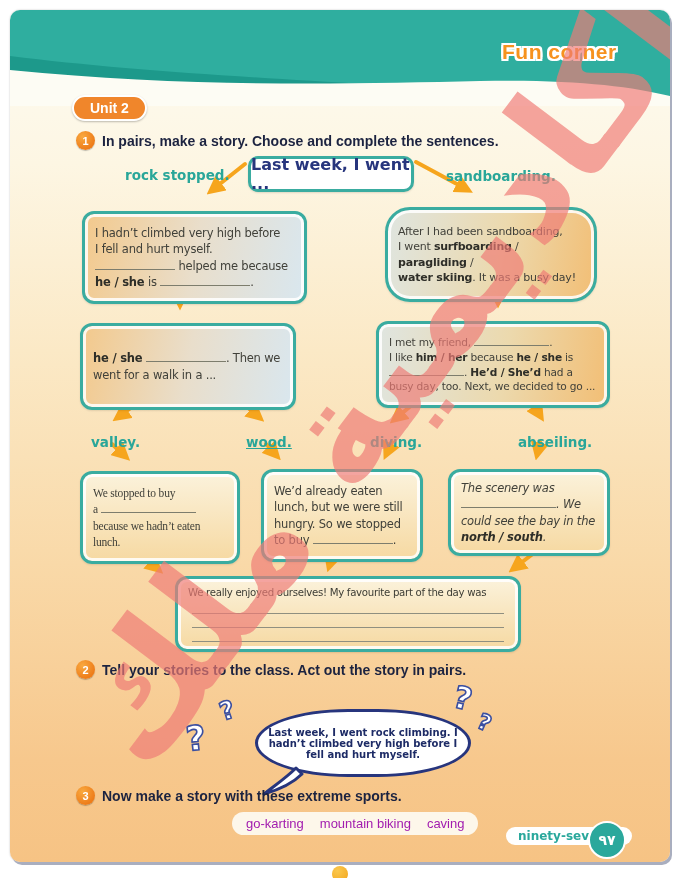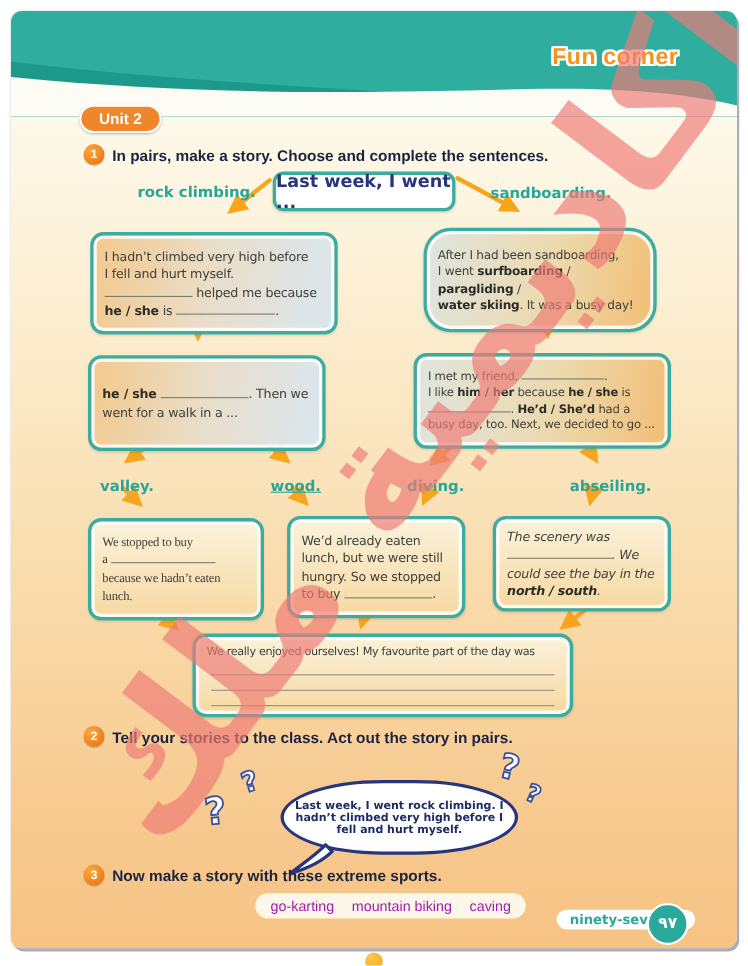--- a/index.html
+++ b/index.html
@@ -114,21 +114,21 @@
         <line x1="256" y1="434" x2="267" y2="446"></line>
         <line x1="382" y1="432" x2="376" y2="445"></line>
         <line x1="530" y1="432" x2="527" y2="445"></line>
         <line x1="133" y1="546" x2="149" y2="560"></line>
         <line x1="323" y1="544" x2="319" y2="557"></line>
         <line x1="524" y1="543" x2="503" y2="559"></line>
       </g>
     </svg>
 
     <div class="startbox">Last week, I went ...</div>
-    <div class="tlabel" style="left:115px;top:157px;">rock climbing.</div>
+    <div class="tlabel" style="left:115px;top:157px;">rock stopped.</div>
     <div class="tlabel" style="left:436px;top:158px;">sandboarding.</div>
 
     <div class="fbox bgA box-rock-1">
         <div class="bline"><span>I hadn’t climbed very high before</span></div>
         <div class="bline"><span>I fell and hurt myself.</span></div>
         <div class="bline"><span class="blank" style="width: 80px;"></span><span> helped me because</span></div>
         <div class="bline"><span class="bd">he / she</span><span> is </span><span class="blank" style="width: 90px;"></span><span>.</span></div>
       </div>
     <div class="fbox bgB box-sand-1">
         <div class="bline"><span>After I had been sandboarding,</span></div>

